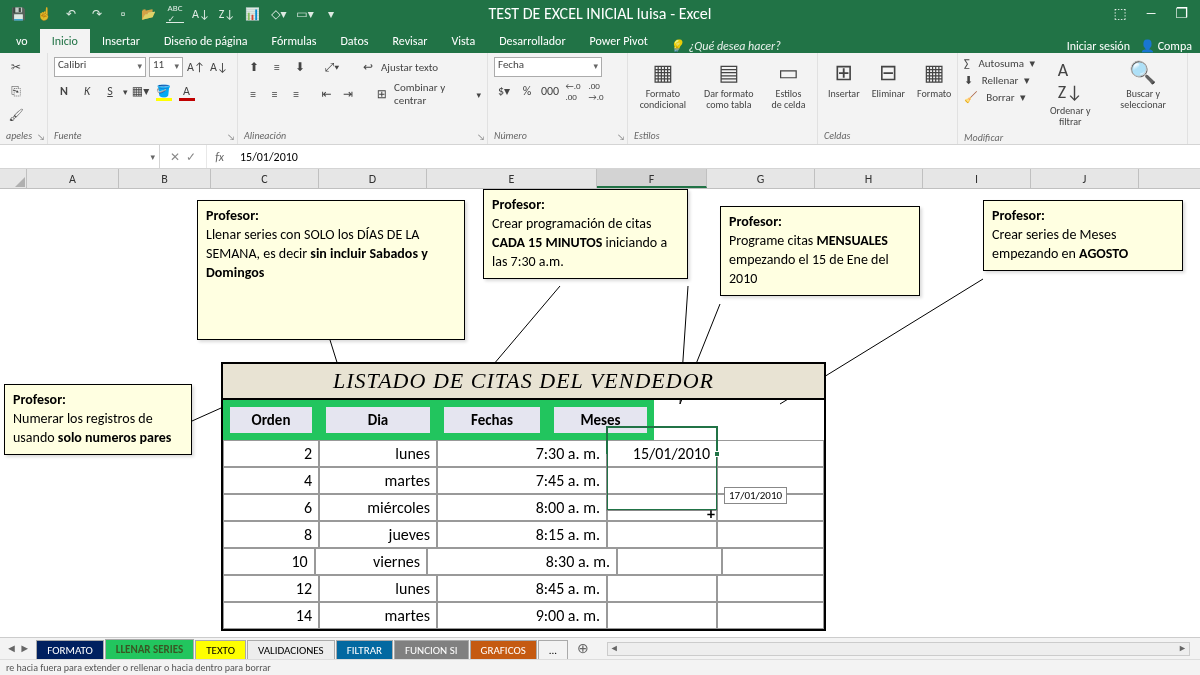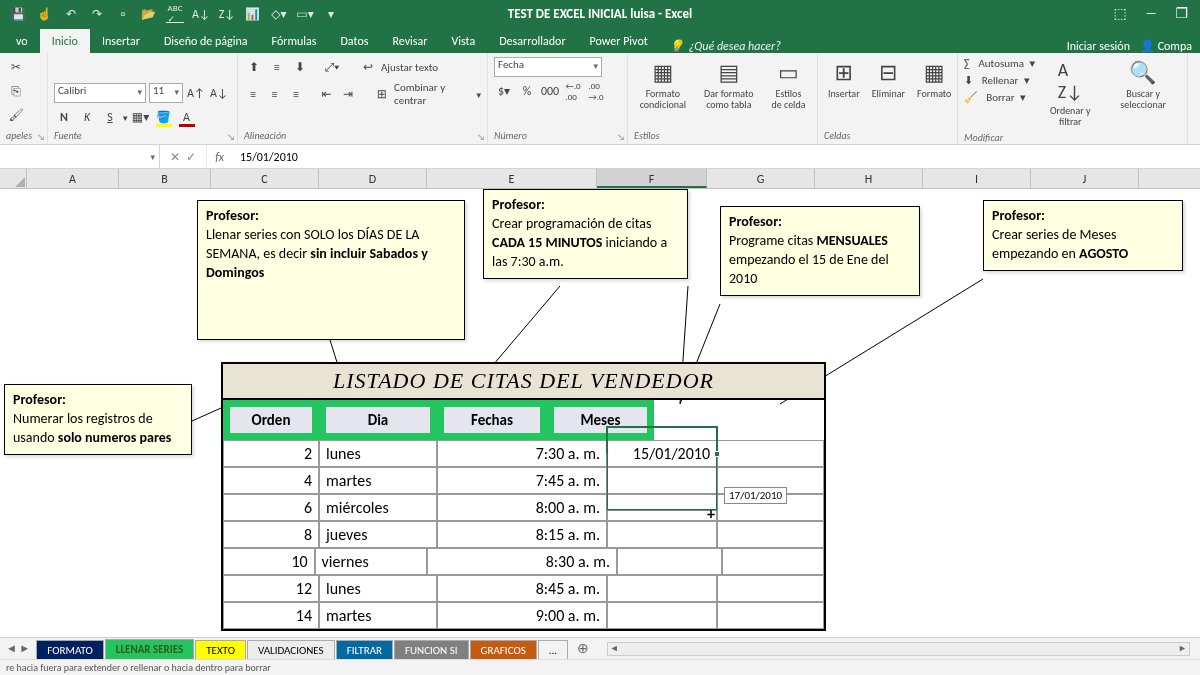--- a/index.html
+++ b/index.html
@@ -2,21 +2,21 @@
 <html><head>
 <meta charset="utf-8">
 <style>
 * { margin: 0; padding: 0; box-sizing: border-box; }
 body { font-family: "Segoe UI", Calibri, sans-serif; font-size: 12px; background: #fff; overflow: hidden; width: 1200px; height: 675px; position: relative; }
 
 
 .title-bar { background: #217346; height: 27px; display: flex; align-items: center; color: #fff; position: relative; }
 .qat { display: flex; gap: 8px; padding: 0 10px; align-items: center; }
 .qat .ico { width: 18px; height: 18px; opacity: 0.85; display:flex;align-items:center;justify-content:center; }
-.title-text { position: absolute; left: 50%; transform: translateX(-50%); font-size: 13px; font-weight: bold; }
+.title-text { position: absolute; left: 50%; transform: translateX(-50%); font-size: 16px; }
 .win-controls { margin-left: auto; display: flex; gap: 18px; padding-right: 12px; font-size: 14px; }
 
 
 .ribbon-tabs { background: #217346; height: 26px; display: flex; align-items: flex-end; padding-left: 4px; color: #fff; font-size: 12px; }
 .ribbon-tabs .tab { padding: 5px 12px; cursor: pointer; }
 .ribbon-tabs .tab.active { background: #f3f3f3; color: #217346; }
 .tell-me { margin-left: 10px; display: flex; align-items: center; gap: 4px; opacity: .9; font-style: italic;}
 .ribbon-right { margin-left: auto; display: flex; gap: 10px; padding-right: 8px; font-size: 12px; align-items: center; }
 
 
@@ -55,21 +55,21 @@
 
 .comment { position: absolute; background: #ffffe1; border: 1px solid #000; padding: 6px 8px; font-size: 14px; line-height: 1.35; box-shadow: 2px 2px 3px rgba(0,0,0,.15); }
 .comment b.author { font-weight: bold; }
 
 
 .data-table { position: absolute; border: 2px solid #000; }
 .tbl-title { background: #e8e3d3; border-bottom: 2px solid #000; font-style: italic; font-family: "Times New Roman", serif; font-size: 22px; text-align: center; padding: 4px 0; letter-spacing:1px;}
 .th { background: #e5e5f0; border: 7px solid #22c55e; font-weight: bold; text-align: center; padding: 4px 0; font-size: 15px;}
 .td { border: 1px solid #999; padding: 3px 6px; font-size: 16px; height: 27px; font-family: Calibri, sans-serif;}
 .td.r { text-align: right; }
-.td.l { text-align: left; }
+.td.l { text-align: right; }
 .trow{display:flex;}
 .active-cell-border { position: absolute; border: 2px solid #217346; pointer-events: none; }
 .fill-handle { position:absolute; width:6px; height:6px; background:#217346; border:1px solid #fff;}
 .drag-tooltip { position: absolute; border:1px solid #888; background:#fff; padding:1px 4px; font-size:11px;}
 .drag-cursor{position:absolute; font-size:16px; font-weight:bold;}
 
 
 .sheet-bar { position: absolute; bottom: 16px; left: 0; right: 0; height: 22px; background: #f3f3f3; display: flex; align-items: center; border-top: 1px solid #ccc; font-size: 11px; }
 .sheet-nav { padding: 0 6px; display: flex; gap: 4px; color: #666; }
 .sheet-tab { padding: 3px 10px; border: 1px solid #aaa; border-bottom: none; margin-right: 1px; cursor: pointer; position:relative; top:1px;}
@@ -144,21 +144,21 @@
     <div class="body col">
       <span class="small-btn">✂</span>
       <span class="small-btn">⎘</span>
       <span class="small-btn">🖌</span>
     </div>
     <div class="title">apeles</div>
     <span class="dlaunch">↘</span>
   </div>
 
   <div class="group" style="width:190px">
-    <div class="body col" style="justify-content:flex-end;">
+    <div class="body col" style="">
       <div class="row">
         <div class="sel" style="width:92px">Calibri</div>
         <div class="sel" style="width:34px">11</div>
         <span class="small-btn">A↑</span>
         <span class="small-btn">A↓</span>
       </div>
       <div class="row">
         <span class="small-btn" style="font-weight:bold">N</span>
         <span class="small-btn" style="font-style:italic">K</span>
         <span class="small-btn" style="text-decoration:underline">S</span>

